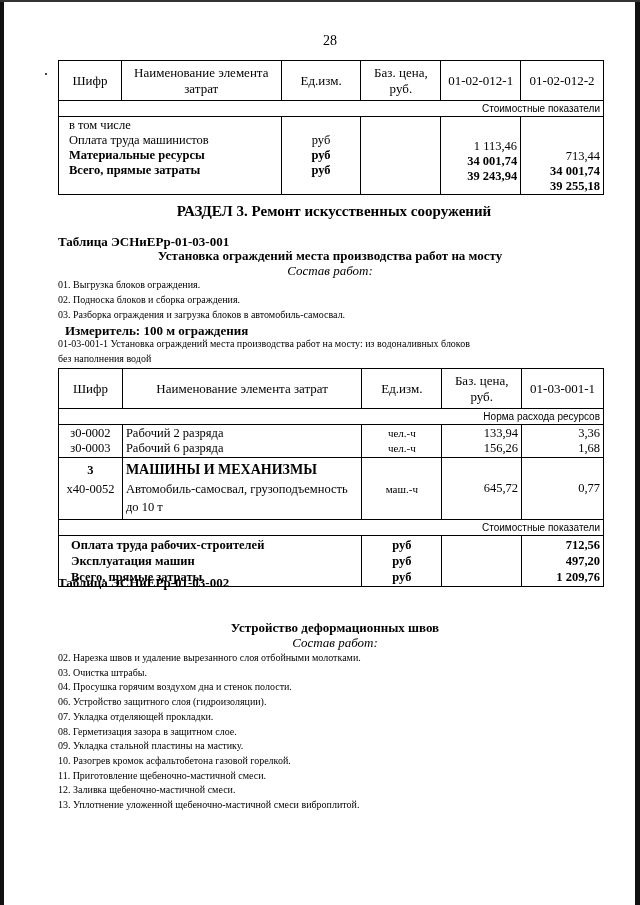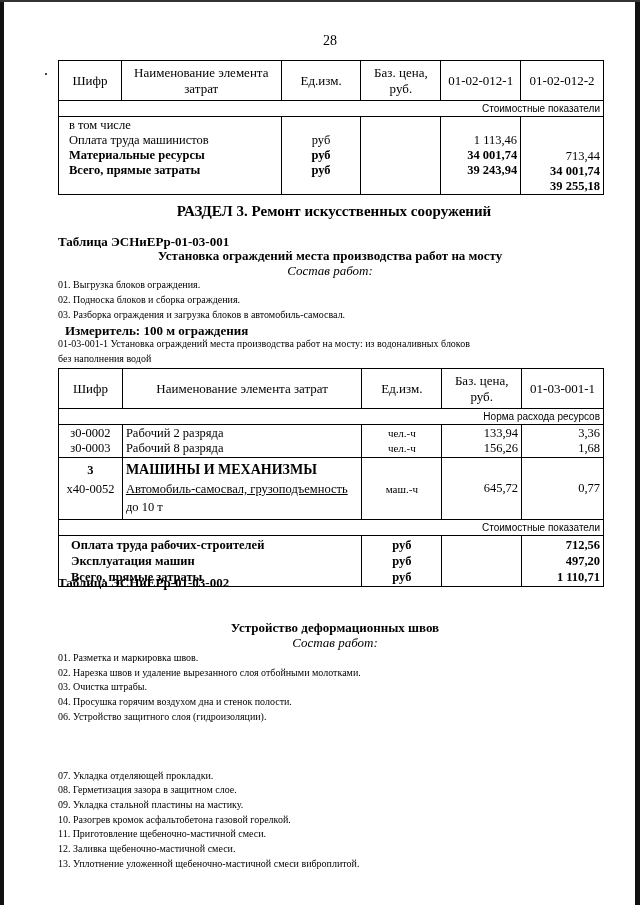--- a/index.html
+++ b/index.html
@@ -68,21 +68,21 @@
       <span class="ln b">Материальные ресурсы</span>
       <span class="ln b">Всего, прямые затраты</span>
     </td>
     <td class="c" style="vertical-align:top; padding-top:1px;">
       <span class="ln">&nbsp;</span>
       <span class="ln">руб</span>
       <span class="ln b">руб</span>
       <span class="ln b">руб</span>
     </td>
     <td></td>
-    <td class="r" style="vertical-align:top; padding-top:1px;">
+    <td class="r" style="vertical-align:top; padding-top:7px;">
       <span class="ln">&nbsp;</span>
       <span class="ln">1 113,46</span>
       <span class="ln b">34 001,74</span>
       <span class="ln b">39 243,94</span>
     </td>
     <td class="r" style="vertical-align:top; padding-top:17px;">
       <span class="ln">&nbsp;</span>
       <span class="ln">713,44</span>
       <span class="ln b">34 001,74</span>
       <span class="ln b">39 255,18</span>
@@ -122,21 +122,21 @@
   <tr class="sub" style="height:16px;">
     <td colspan="5">Норма расхода ресурсов</td>
   </tr>
   <tr style="height:33px;">
     <td class="c" style="padding:0 2px;">
       <span class="ln">з0-0002</span>
       <span class="ln">з0-0003</span>
     </td>
     <td>
       <span class="ln">Рабочий 2 разряда</span>
-      <span class="ln">Рабочий 8 разряда</span>
+      <span class="ln">Рабочий 6 разряда</span>
     </td>
     <td class="c" style="font-size:11px;">
       <span class="ln">чел.-ч</span>
       <span class="ln">чел.-ч</span>
     </td>
     <td class="r">
       <span class="ln">133,94</span>
       <span class="ln">156,26</span>
     </td>
     <td class="r">
@@ -144,21 +144,21 @@
       <span class="ln">1,68</span>
     </td>
   </tr>
   <tr style="height:62px;">
     <td class="c" style="vertical-align:top; padding-top:3px;">
       <span class="ln b" style="line-height:18px;">3</span>
       <span class="ln" style="line-height:20px;">х40-0052</span>
     </td>
     <td style="vertical-align:top; padding-top:3px;">
       <span class="ln b" style="font-size:14px; line-height:18px;">МАШИНЫ И МЕХАНИЗМЫ</span>
-      <span class="ln" style="line-height:20px;text-decoration:underline;">Автомобиль-самосвал, грузоподъемность</span>
+      <span class="ln" style="line-height:20px;">Автомобиль-самосвал, грузоподъемность</span>
       <span class="ln" style="line-height:17px;">до 10 т</span>
     </td>
     <td class="c" style="font-size:11px;">маш.-ч</td>
     <td class="r">645,72</td>
     <td class="r">0,77</td>
   </tr>
   <tr class="sub" style="height:16px;">
     <td colspan="5">Стоимостные показатели</td>
   </tr>
   <tr style="height:51px;">
@@ -169,36 +169,35 @@
     </td>
     <td class="c">
       <span class="ln b" style="line-height:16px;">руб</span>
       <span class="ln b" style="line-height:16px;">руб</span>
       <span class="ln b" style="line-height:16px;">руб</span>
     </td>
     <td></td>
     <td class="r">
       <span class="ln b" style="line-height:16px;">712,56</span>
       <span class="ln b" style="line-height:16px;">497,20</span>
-      <span class="ln b" style="line-height:16px;">1 110,71</span>
+      <span class="ln b" style="line-height:16px;">1 209,76</span>
     </td>
   </tr>
 </tbody>
   </table>
 
 <div class="abs bold13" style="left:58px; top:575px;">Таблица  ЭСНиЕРр-01-03-002</div>
 <div class="abs bold13" style="left:0; width:670px; text-align:center; top:620px;">Устройство деформационных швов</div>
 <div class="abs ital" style="left:0; width:670px; text-align:center; top:635px;">Состав работ:</div>
 
 <div class="abs txt" style="left:58px; top:651px; line-height:14.7px;">
-  <span class="ln" style="line-height:14.7px;">01. Разметка и маркировка швов.</span>
   <span class="ln" style="line-height:14.7px;">02. Нарезка швов и удаление вырезанного слоя отбойными молотками.</span>
   <span class="ln" style="line-height:14.7px;">03. Очистка штрабы.</span>
   <span class="ln" style="line-height:14.7px;">04. Просушка горячим воздухом дна и стенок полости.</span>
   <span class="ln" style="line-height:14.7px;">06. Устройство защитного слоя (гидроизоляции).</span>
-  <span class="ln" style="line-height:14.7px;margin-top:44px;">07. Укладка отделяющей прокладки.</span>
+  <span class="ln" style="line-height:14.7px;">07. Укладка отделяющей прокладки.</span>
   <span class="ln" style="line-height:14.7px;">08. Герметизация зазора в защитном слое.</span>
   <span class="ln" style="line-height:14.7px;">09. Укладка стальной пластины на мастику.</span>
   <span class="ln" style="line-height:14.7px;">10. Разогрев кромок асфальтобетона газовой горелкой.</span>
   <span class="ln" style="line-height:14.7px;">11. Приготовление щебеночно-мастичной смеси.</span>
   <span class="ln" style="line-height:14.7px;">12. Заливка щебеночно-мастичной смеси.</span>
   <span class="ln" style="line-height:14.7px;">13. Уплотнение уложенной щебеночно-мастичной смеси виброплитой.</span>
 </div>
 
 </body></html>

